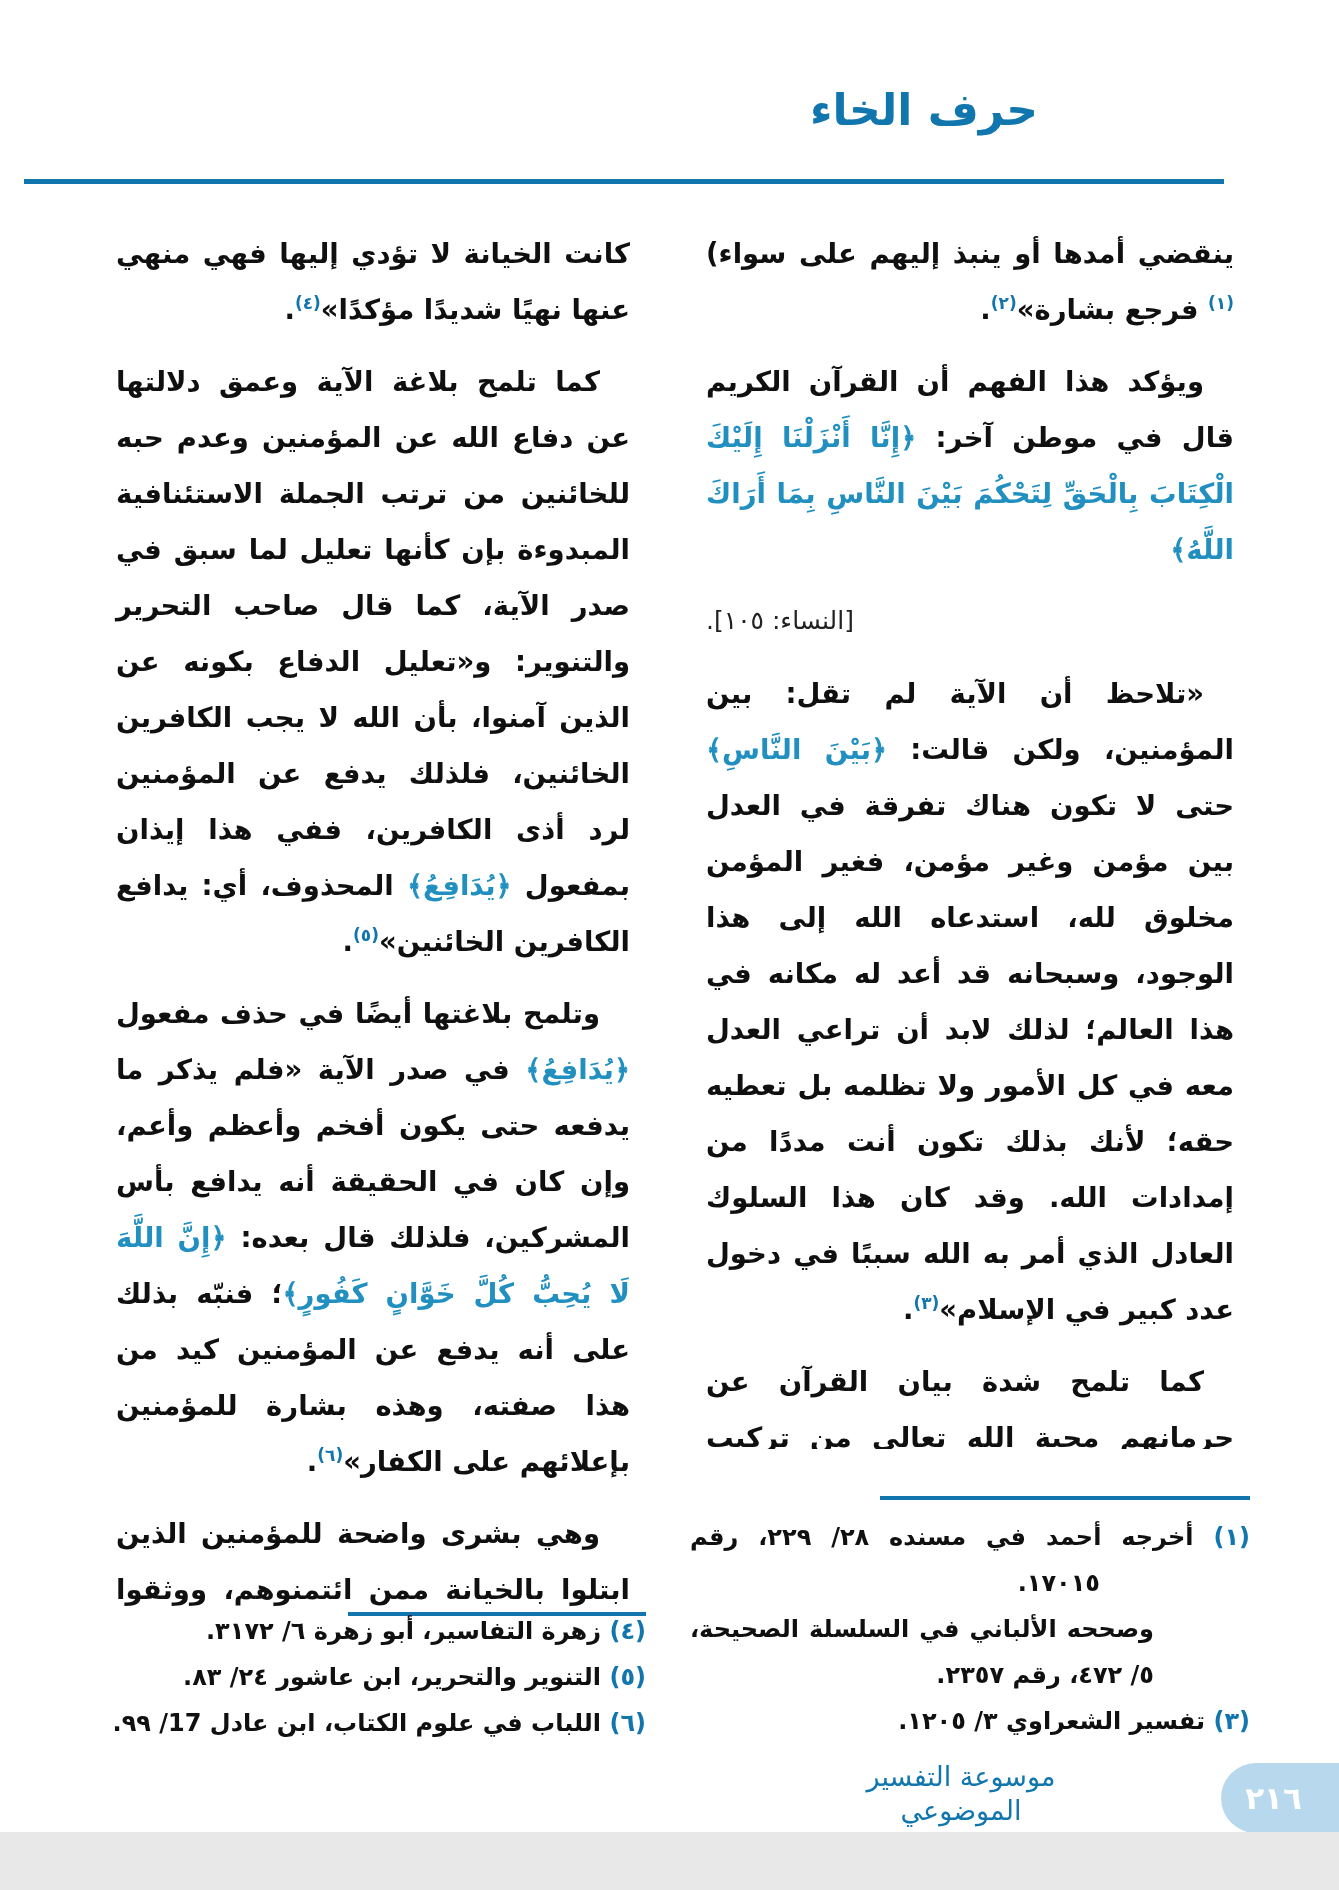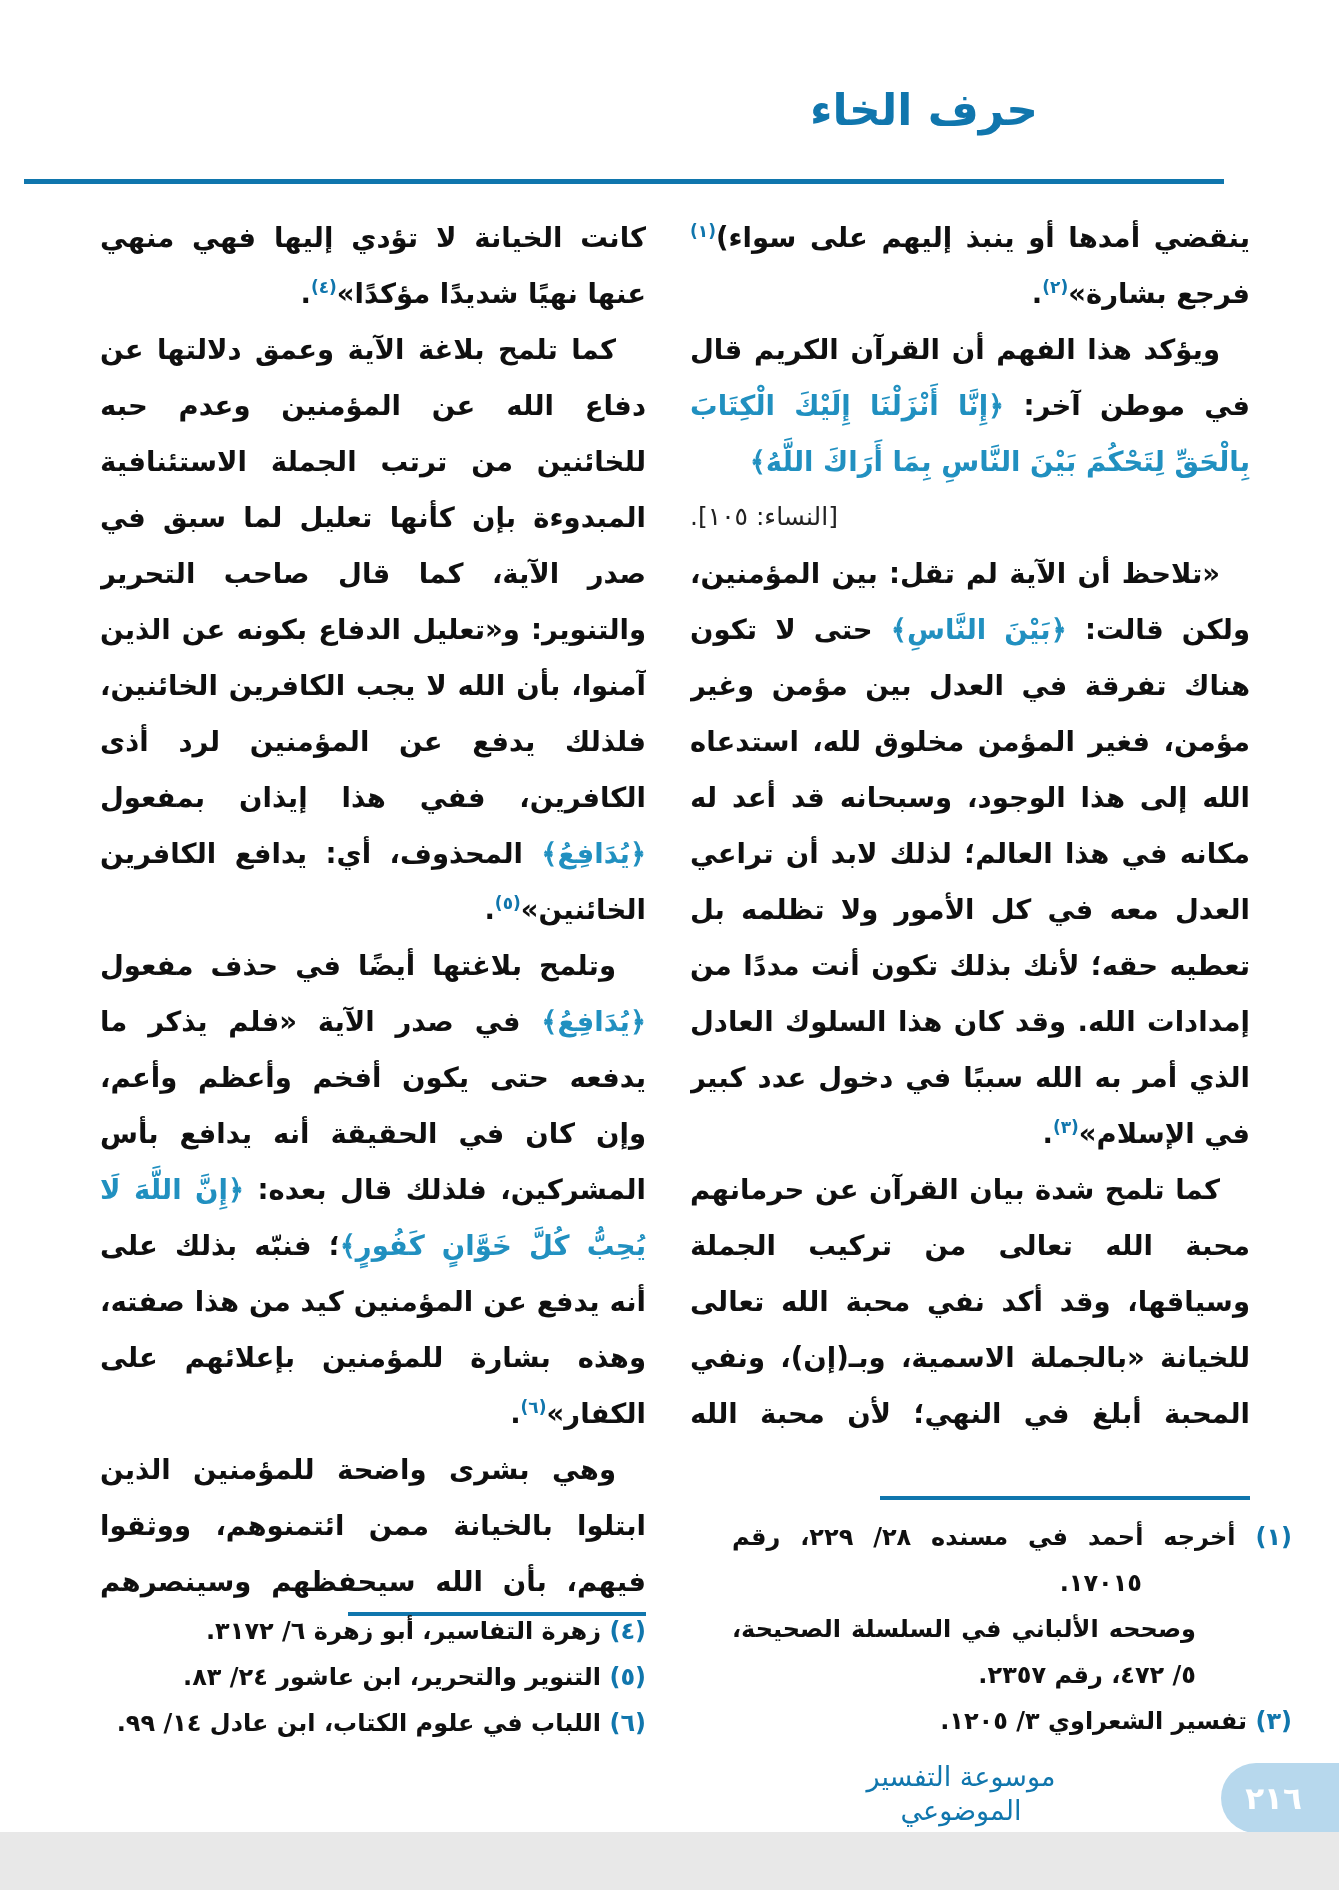--- a/index.html
+++ b/index.html
@@ -15,39 +15,39 @@
     white-space:nowrap;
   }
   .rule{position:absolute;background:var(--accent);}
   .rule-header{left:24px;width:1200px;top:179px;height:5px;}
   .col{
     position:absolute;top:209px;font-size:27.5px;line-height:56px;
     font-weight:bold;text-align:justify;overflow:hidden;
   }
   .col-right{left:690px;width:560px;height:1240px;}
   .col-left{left:100px;width:546px;height:1400px;}
-  .para{margin:0;text-indent:30px;}
+  .para{margin:16px;text-indent:30px;}
   .para.cont{text-indent:0;}
   .para.cite{
     text-align:left;text-indent:0;font-weight:normal;font-size:25px;
     color:#222;
   }
   .q{color:var(--quran);}
   .sup{
     color:var(--accent);font-size:17px;vertical-align:super;
     line-height:0;font-weight:bold;
   }
   .sep{position:absolute;height:4px;background:var(--accent);}
   .sep-right{left:880px;width:370px;top:1496px;}
   .sep-left{left:348px;width:298px;top:1612px;}
   .fnblock{
     position:absolute;font-size:24px;line-height:46px;font-weight:bold;
     text-align:justify;
   }
-  .fnb-right{left:732px;width:560px;top:1514px;}
+  .fnb-right{left:690px;width:560px;top:1514px;}
   .fnb-left{left:100px;width:546px;top:1608px;}
   .fn-first{padding-right:150px;text-indent:-150px;}
   .fn-cont{padding-right:96px;}
   .fn-num{color:var(--accent);}
   .logo{
     position:absolute;left:806px;width:310px;top:1760px;text-align:center;
     color:var(--accent);
   }
   .logo-main{font-size:27px;font-weight:normal;line-height:1.25;letter-spacing:-1px;}
   .logo-sub{font-size:17px;font-weight:bold;margin-top:7px;}
@@ -89,21 +89,21 @@
       <div class="fn-first"><span class="fn-num">(١) </span><span>أخرجه أحمد في مسنده ٢٨/ ٢٢٩، رقم ١٧٠١٥.</span></div>
       <div class="fn-cont">وصححه الألباني في السلسلة الصحيحة، ٥/ ٤٧٢، رقم ٢٣٥٧.</div>
       <div class="fn-first"><span class="fn-num">(٣) </span><span>تفسير الشعراوي ٣/ ١٢٠٥.</span></div>
     </div>
 
   <div class="sep sep-left"></div>
 
   <div class="fnblock fnb-left">
       <div class="fn-first"><span class="fn-num">(٤) </span><span>زهرة التفاسير، أبو زهرة ٦/ ٣١٧٢.</span></div>
       <div class="fn-first"><span class="fn-num">(٥) </span><span>التنوير والتحرير، ابن عاشور ٢٤/ ٨٣.</span></div>
-      <div class="fn-first"><span class="fn-num">(٦) </span><span>اللباب في علوم الكتاب، ابن عادل ١٤/ ٩٩.</span></div>
+      <div class="fn-first"><span class="fn-num">(٦) </span><span>اللباب في علوم الكتاب، ابن عادل 17/ ٩٩.</span></div>
     </div>
 
   <div class="logo">
     <div class="logo-main">موسوعة التفسير الموضوعي</div>
     <div class="logo-sub">للقرآن الكريم</div>
   </div>
 
   <div class="pageband">
     <span>٢١٦</span>
   </div>

